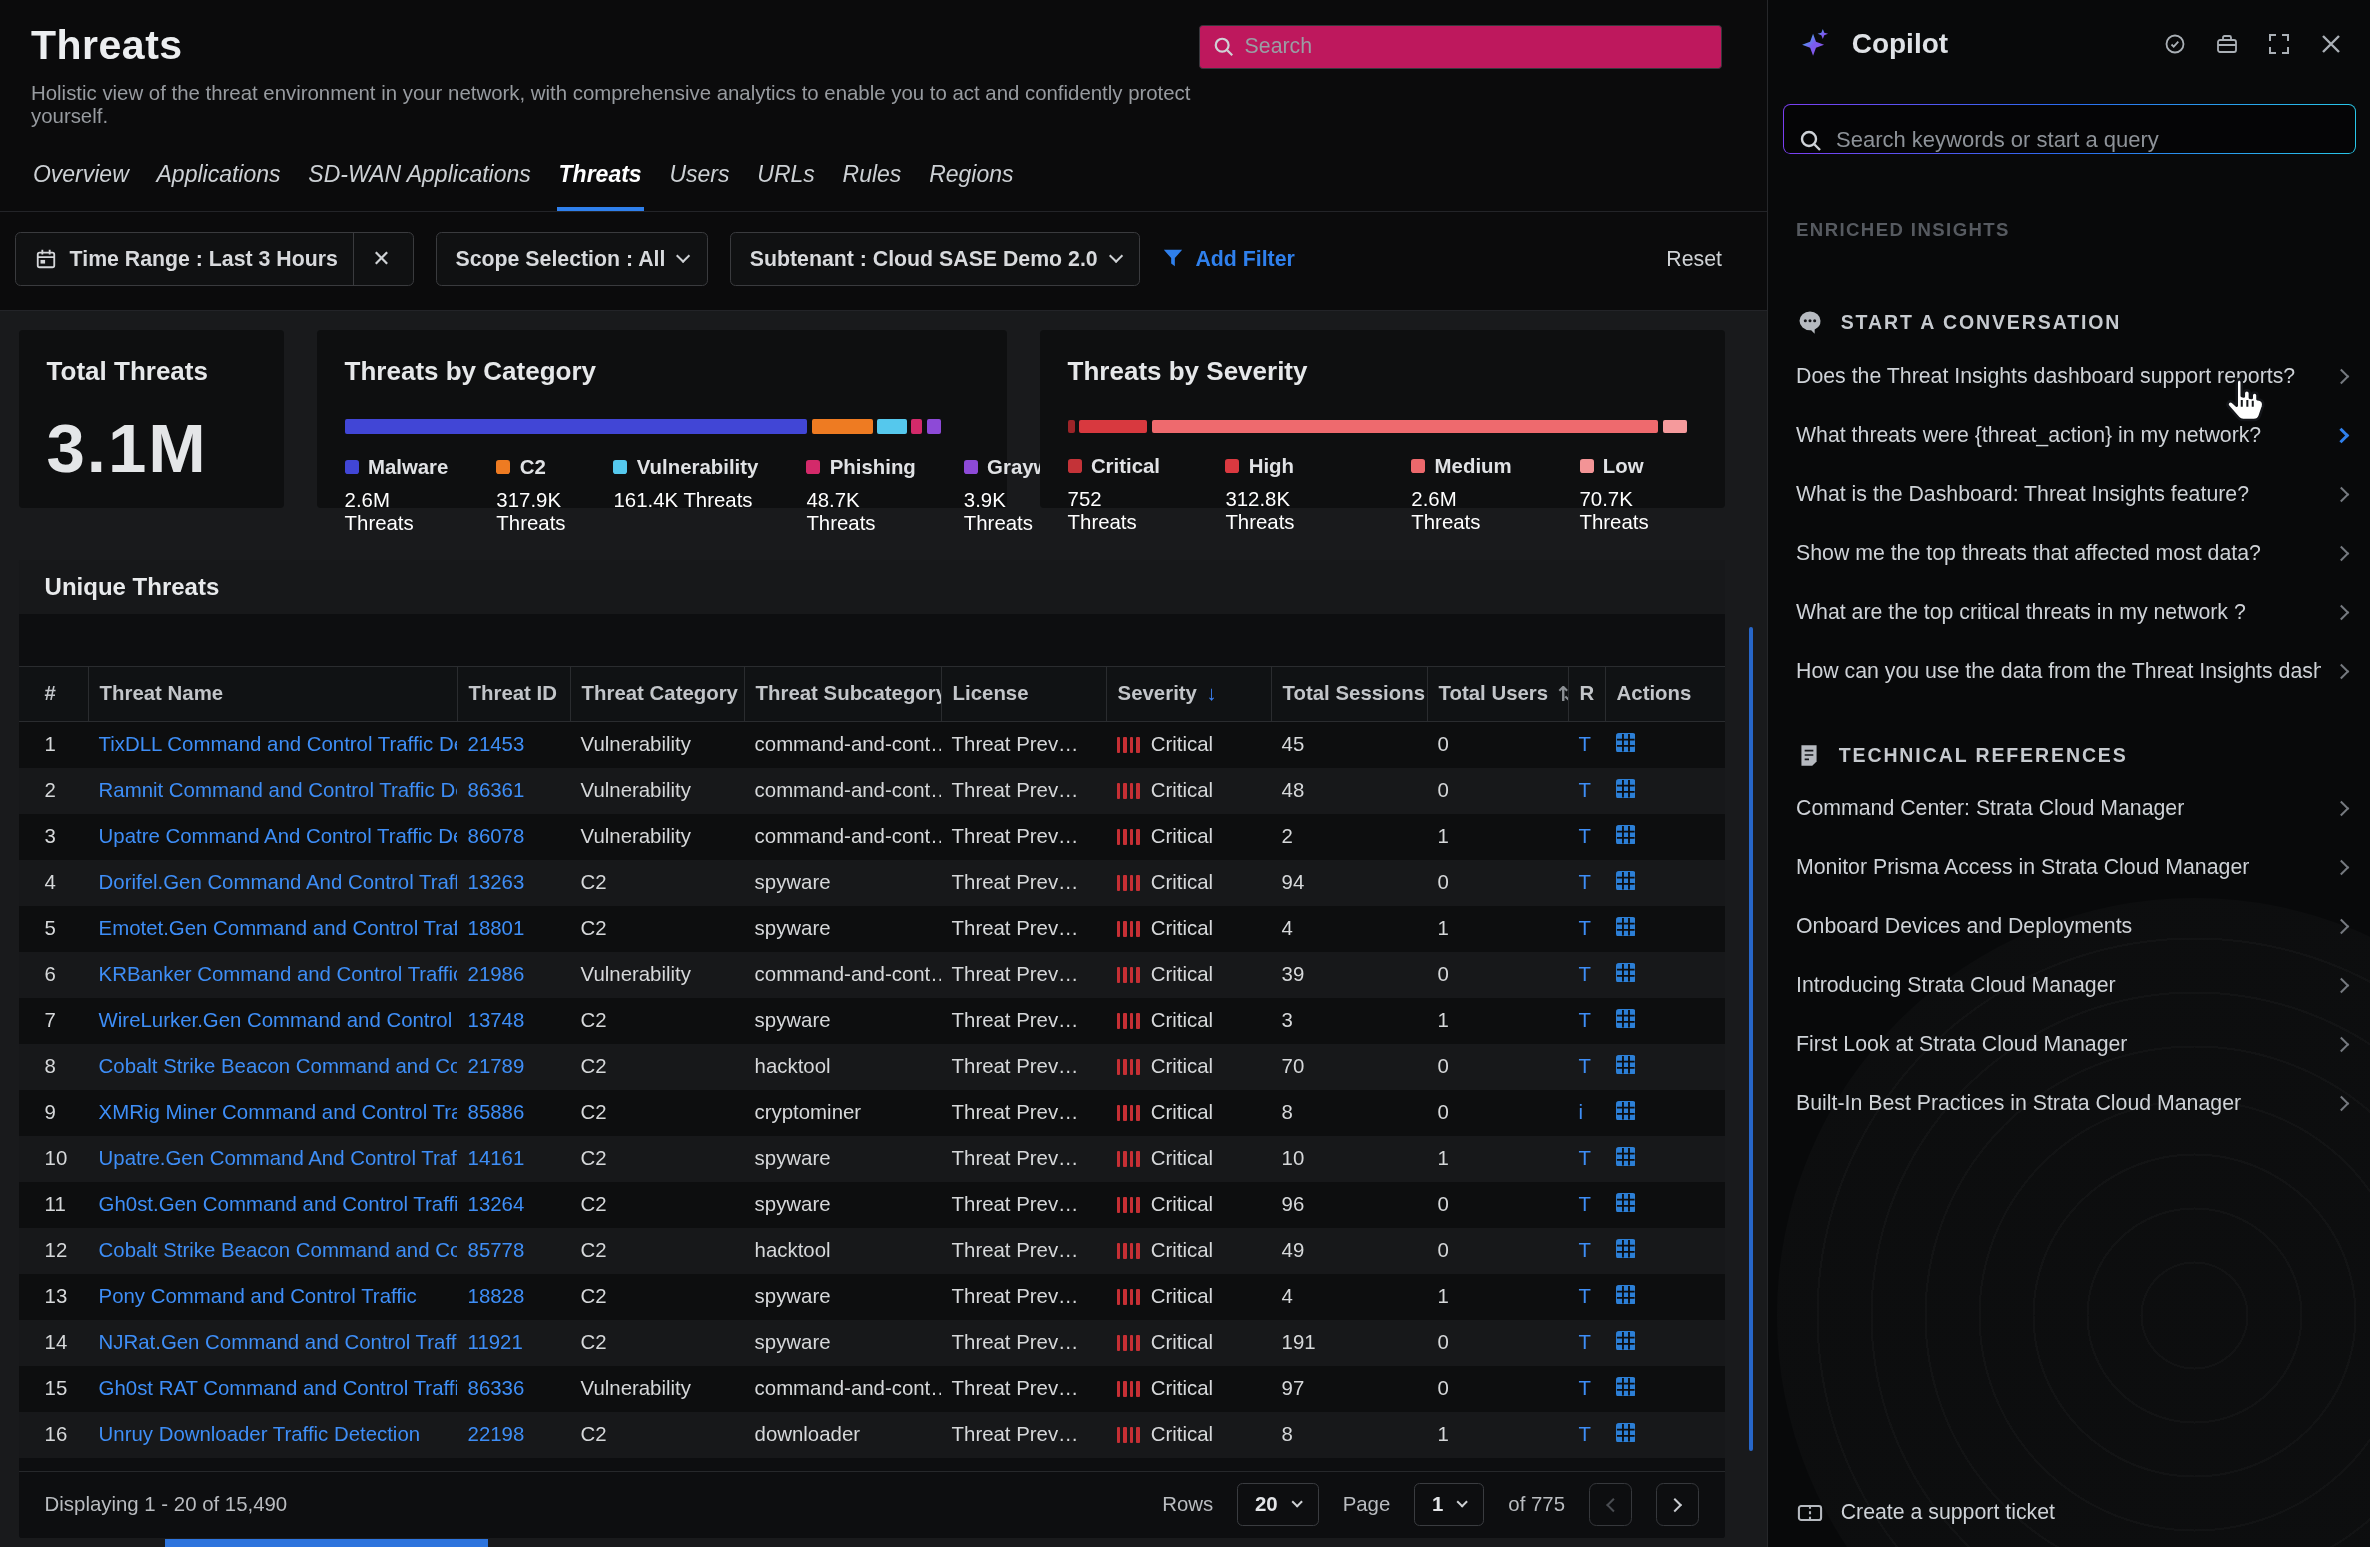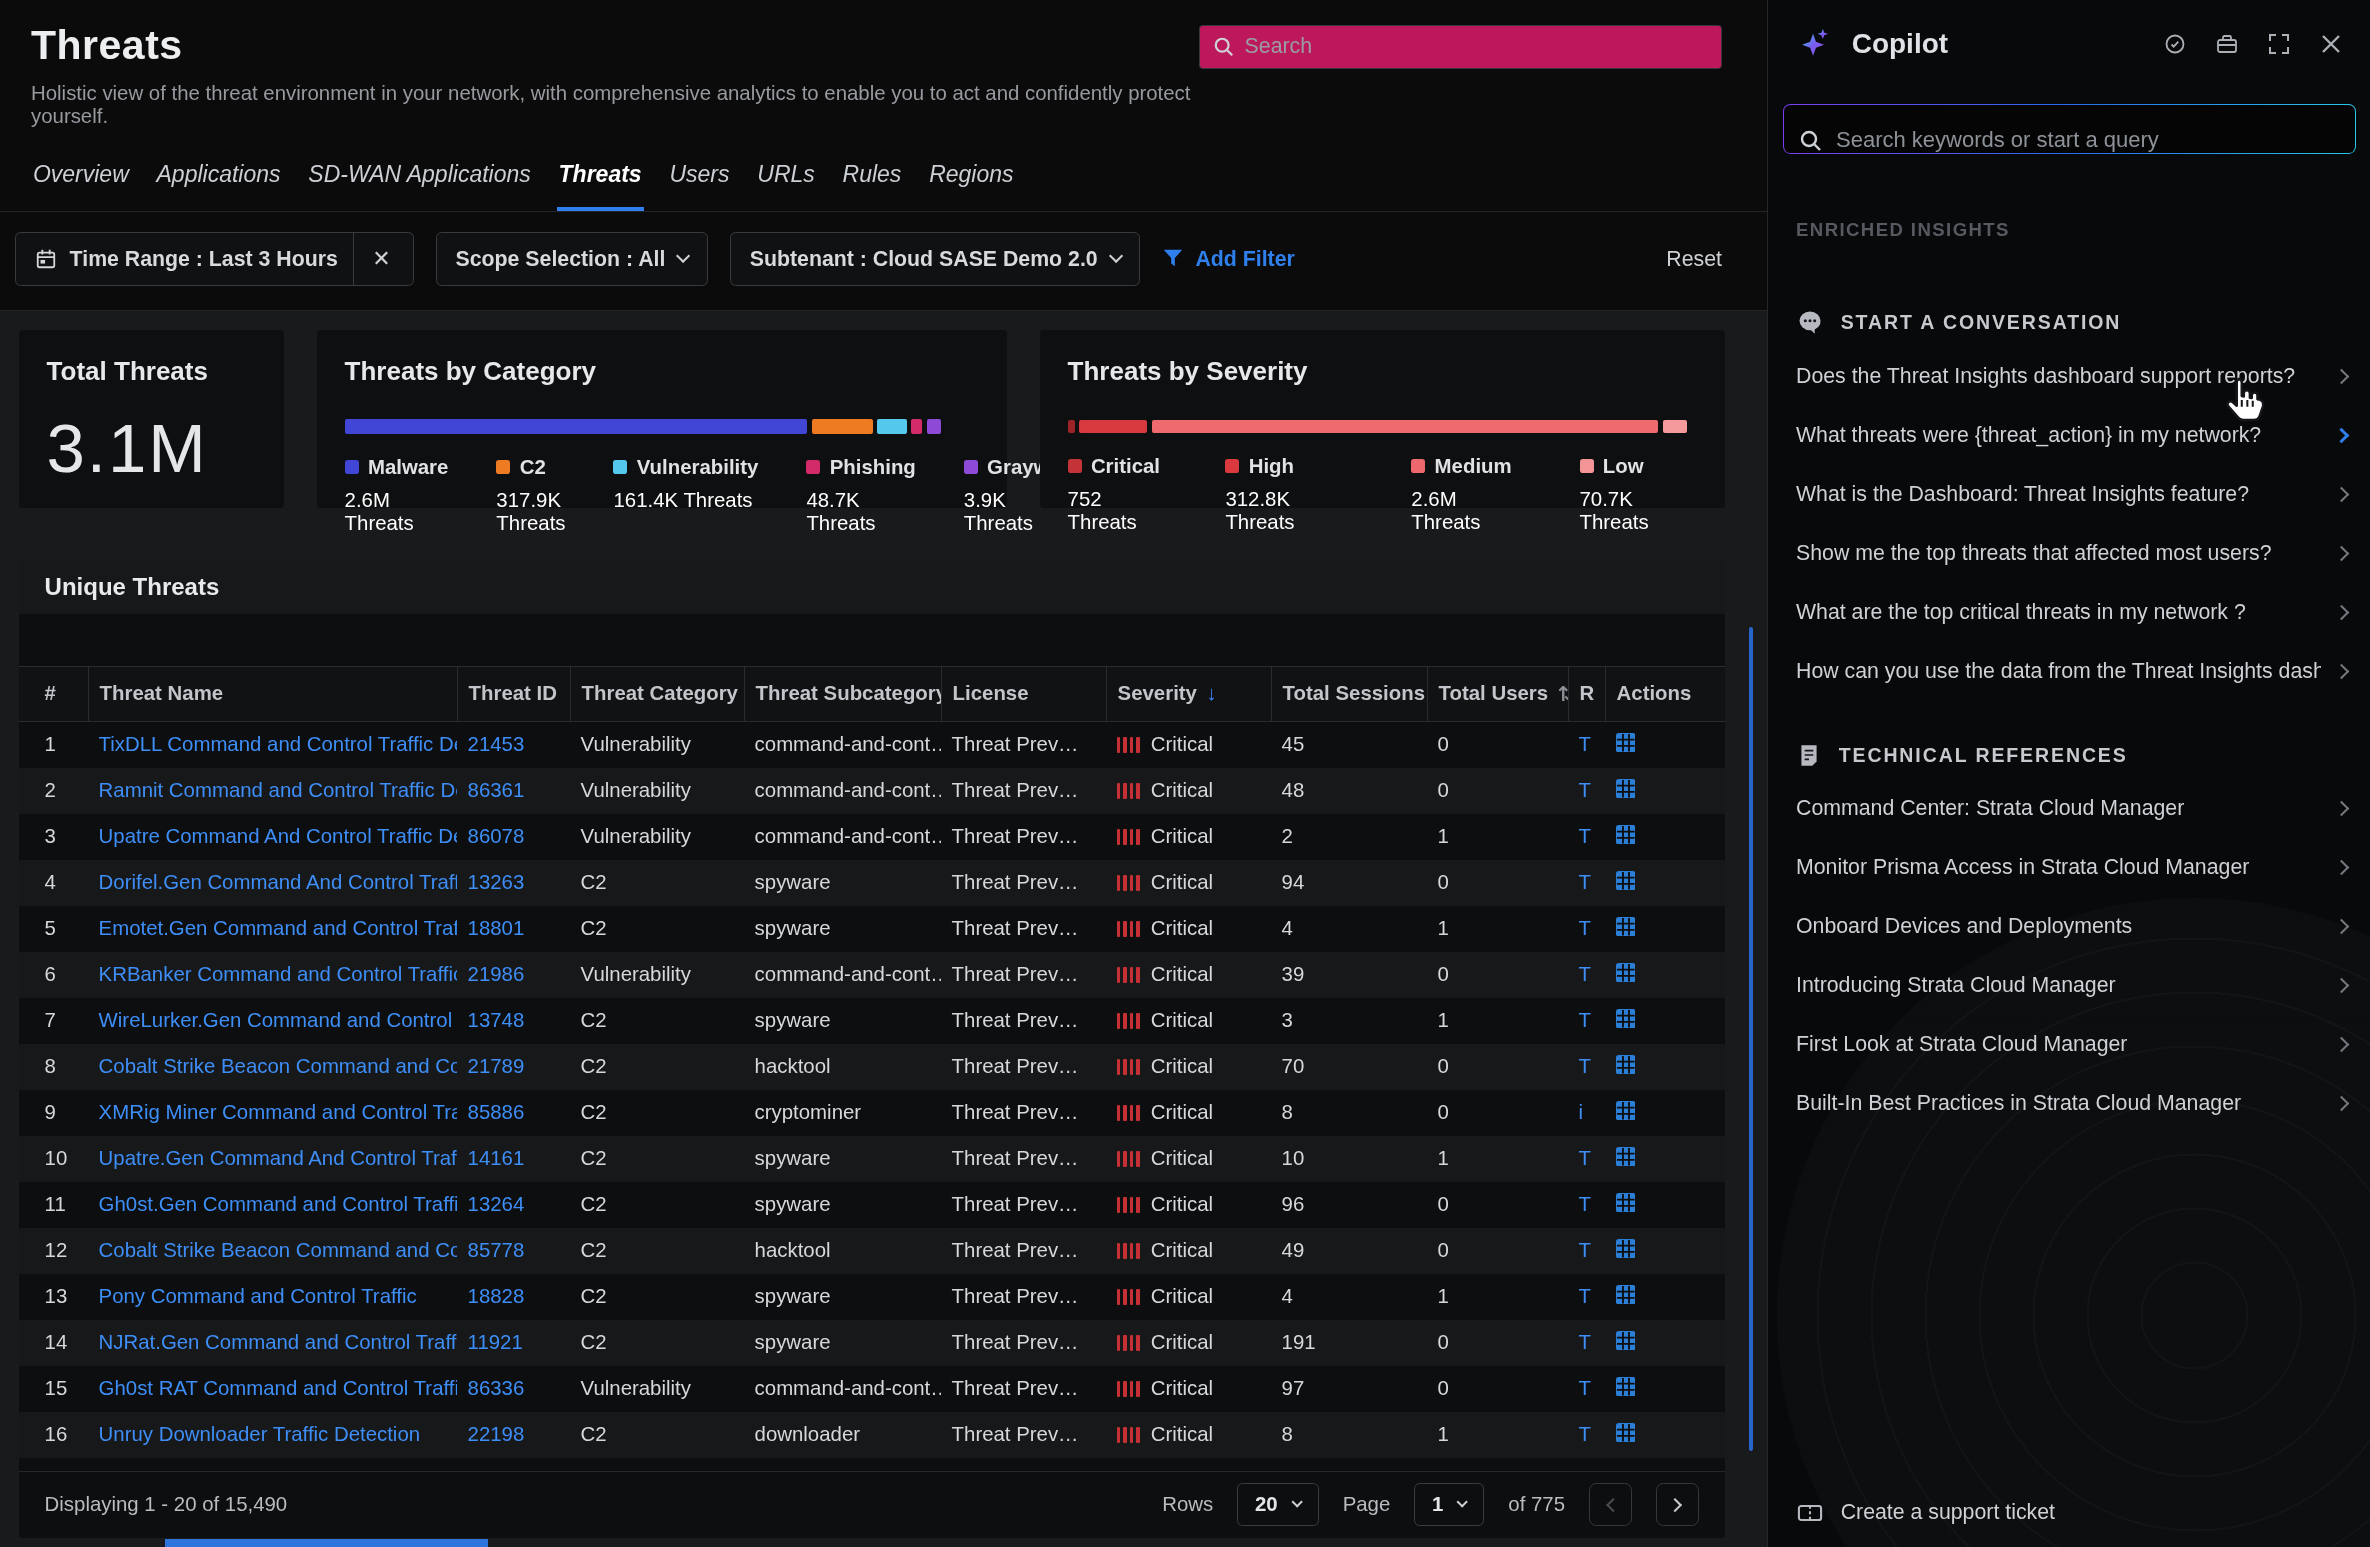--- a/index.html
+++ b/index.html
@@ -35,21 +35,21 @@
   .addfilter { display:flex; align-items:center; gap:11px; color:#2f80ed; font-size:21.3px; font-weight:600; cursor:pointer; }
   .reset { margin-left:auto; font-size:21.3px; color:#cfd2d5; cursor:pointer; }
 
   .content { background:#191a1c; height:1278px; padding:18.6px 42px 0 18.6px; }
 
   
   .cards { display:flex; gap:33px; }
   .card { background:#0e0f10; border-radius:3.7px; padding:26px 28px; height:178px; }
   .card-title { font-size:26px; font-weight:600; color:#e6e8ea; }
   .card.total { width:265px; }
-  .big-num { font-size:69px; font-weight:400; color:#e4e6e8; margin-top:22px; letter-spacing:1.9px; }
+  .big-num { font-size:69px; font-weight:700; color:#e4e6e8; margin-top:22px; letter-spacing:1.9px; }
   .card.category { width:690px; }
   .card.severity { flex:1; }
   .hbar { display:flex; gap:4.6px; margin-top:32px; height:15px; }
   .hbar .seg { height:100%; border-radius:1.9px; }
   .card.severity .hbar { height:13px; margin-top:33px; }
   .legend { display:flex; gap:48px; margin-top:22px; }
   .card.severity .legend { gap:58px; }
   .lg-name { display:flex; align-items:center; gap:9.3px; font-size:20.4px; font-weight:600; color:#e0e2e5; }
   .swatch { width:14px; height:14px; border-radius:2.8px; flex:none; }
   .lg-count { font-size:20.4px; color:#ffffff; margin-top:10px; }
@@ -843,21 +843,21 @@
       </div>
         <div class="cp-item hl">
         <span class="txt">What threats were {threat_action} in my network?</span>
         <span class="rchev"></span>
       </div>
         <div class="cp-item">
         <span class="txt">What is the Dashboard: Threat Insights feature?</span>
         <span class="rchev"></span>
       </div>
         <div class="cp-item">
-        <span class="txt">Show me the top threats that affected most users?</span>
+        <span class="txt">Show me the top threats that affected most data?</span>
         <span class="rchev"></span>
       </div>
         <div class="cp-item">
         <span class="txt">What are the top critical threats in my network ?</span>
         <span class="rchev"></span>
       </div>
         <div class="cp-item">
         <span class="txt">How can you use the data from the Threat Insights dashboard?</span>
         <span class="rchev"></span>
       </div>

